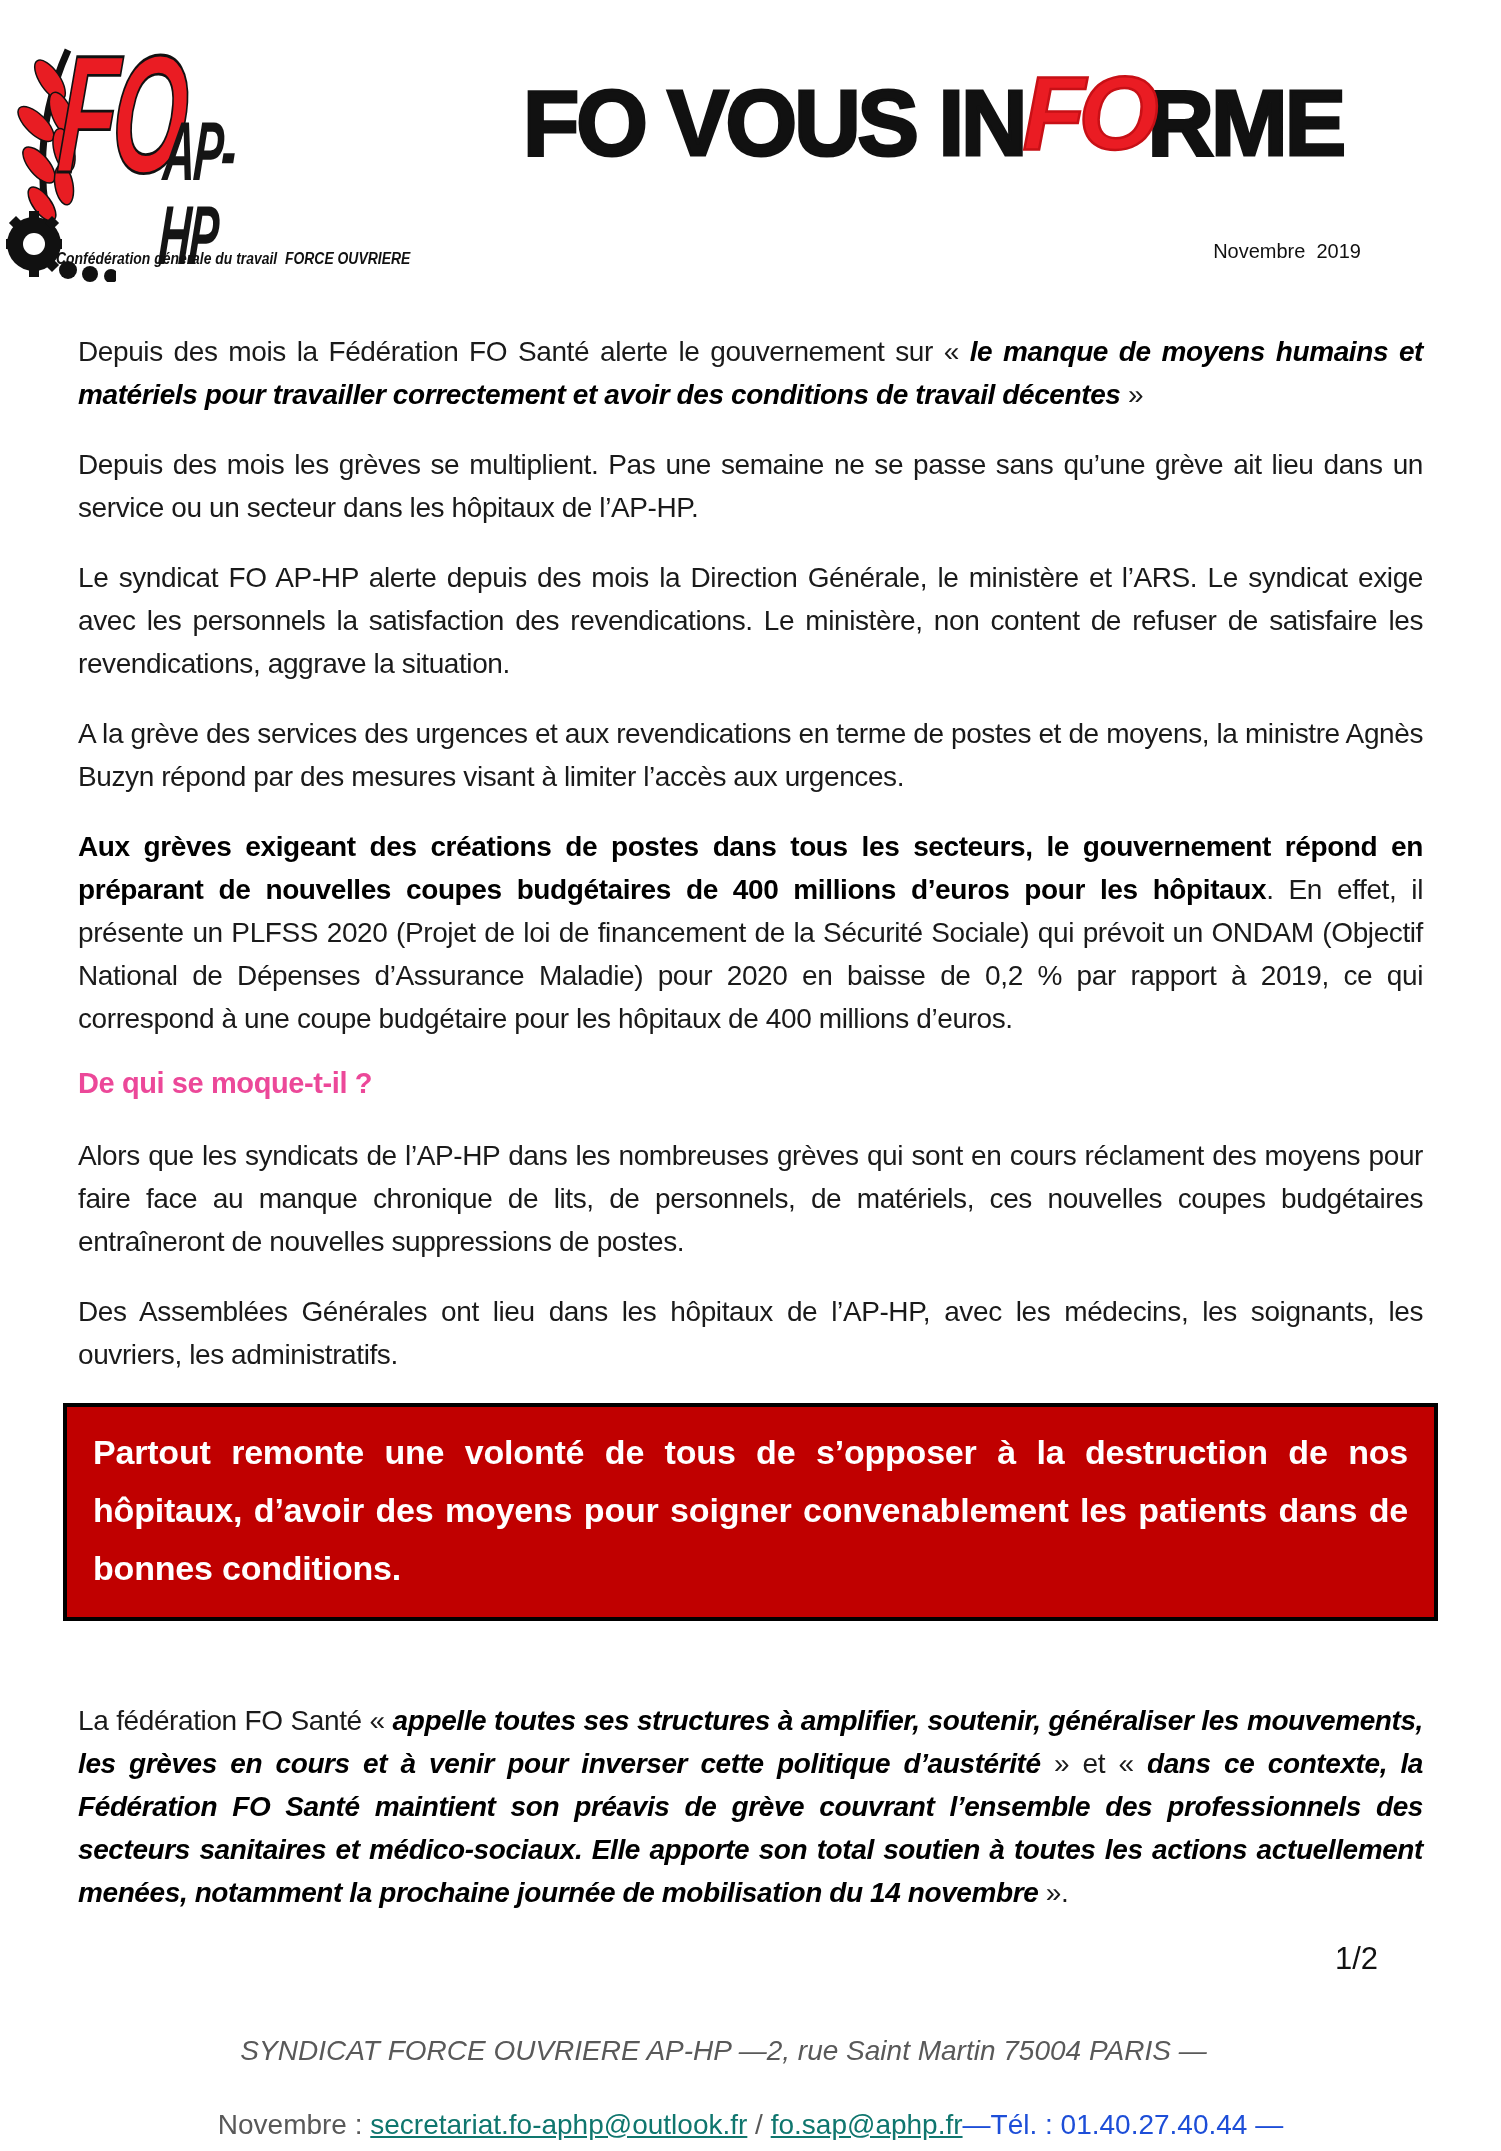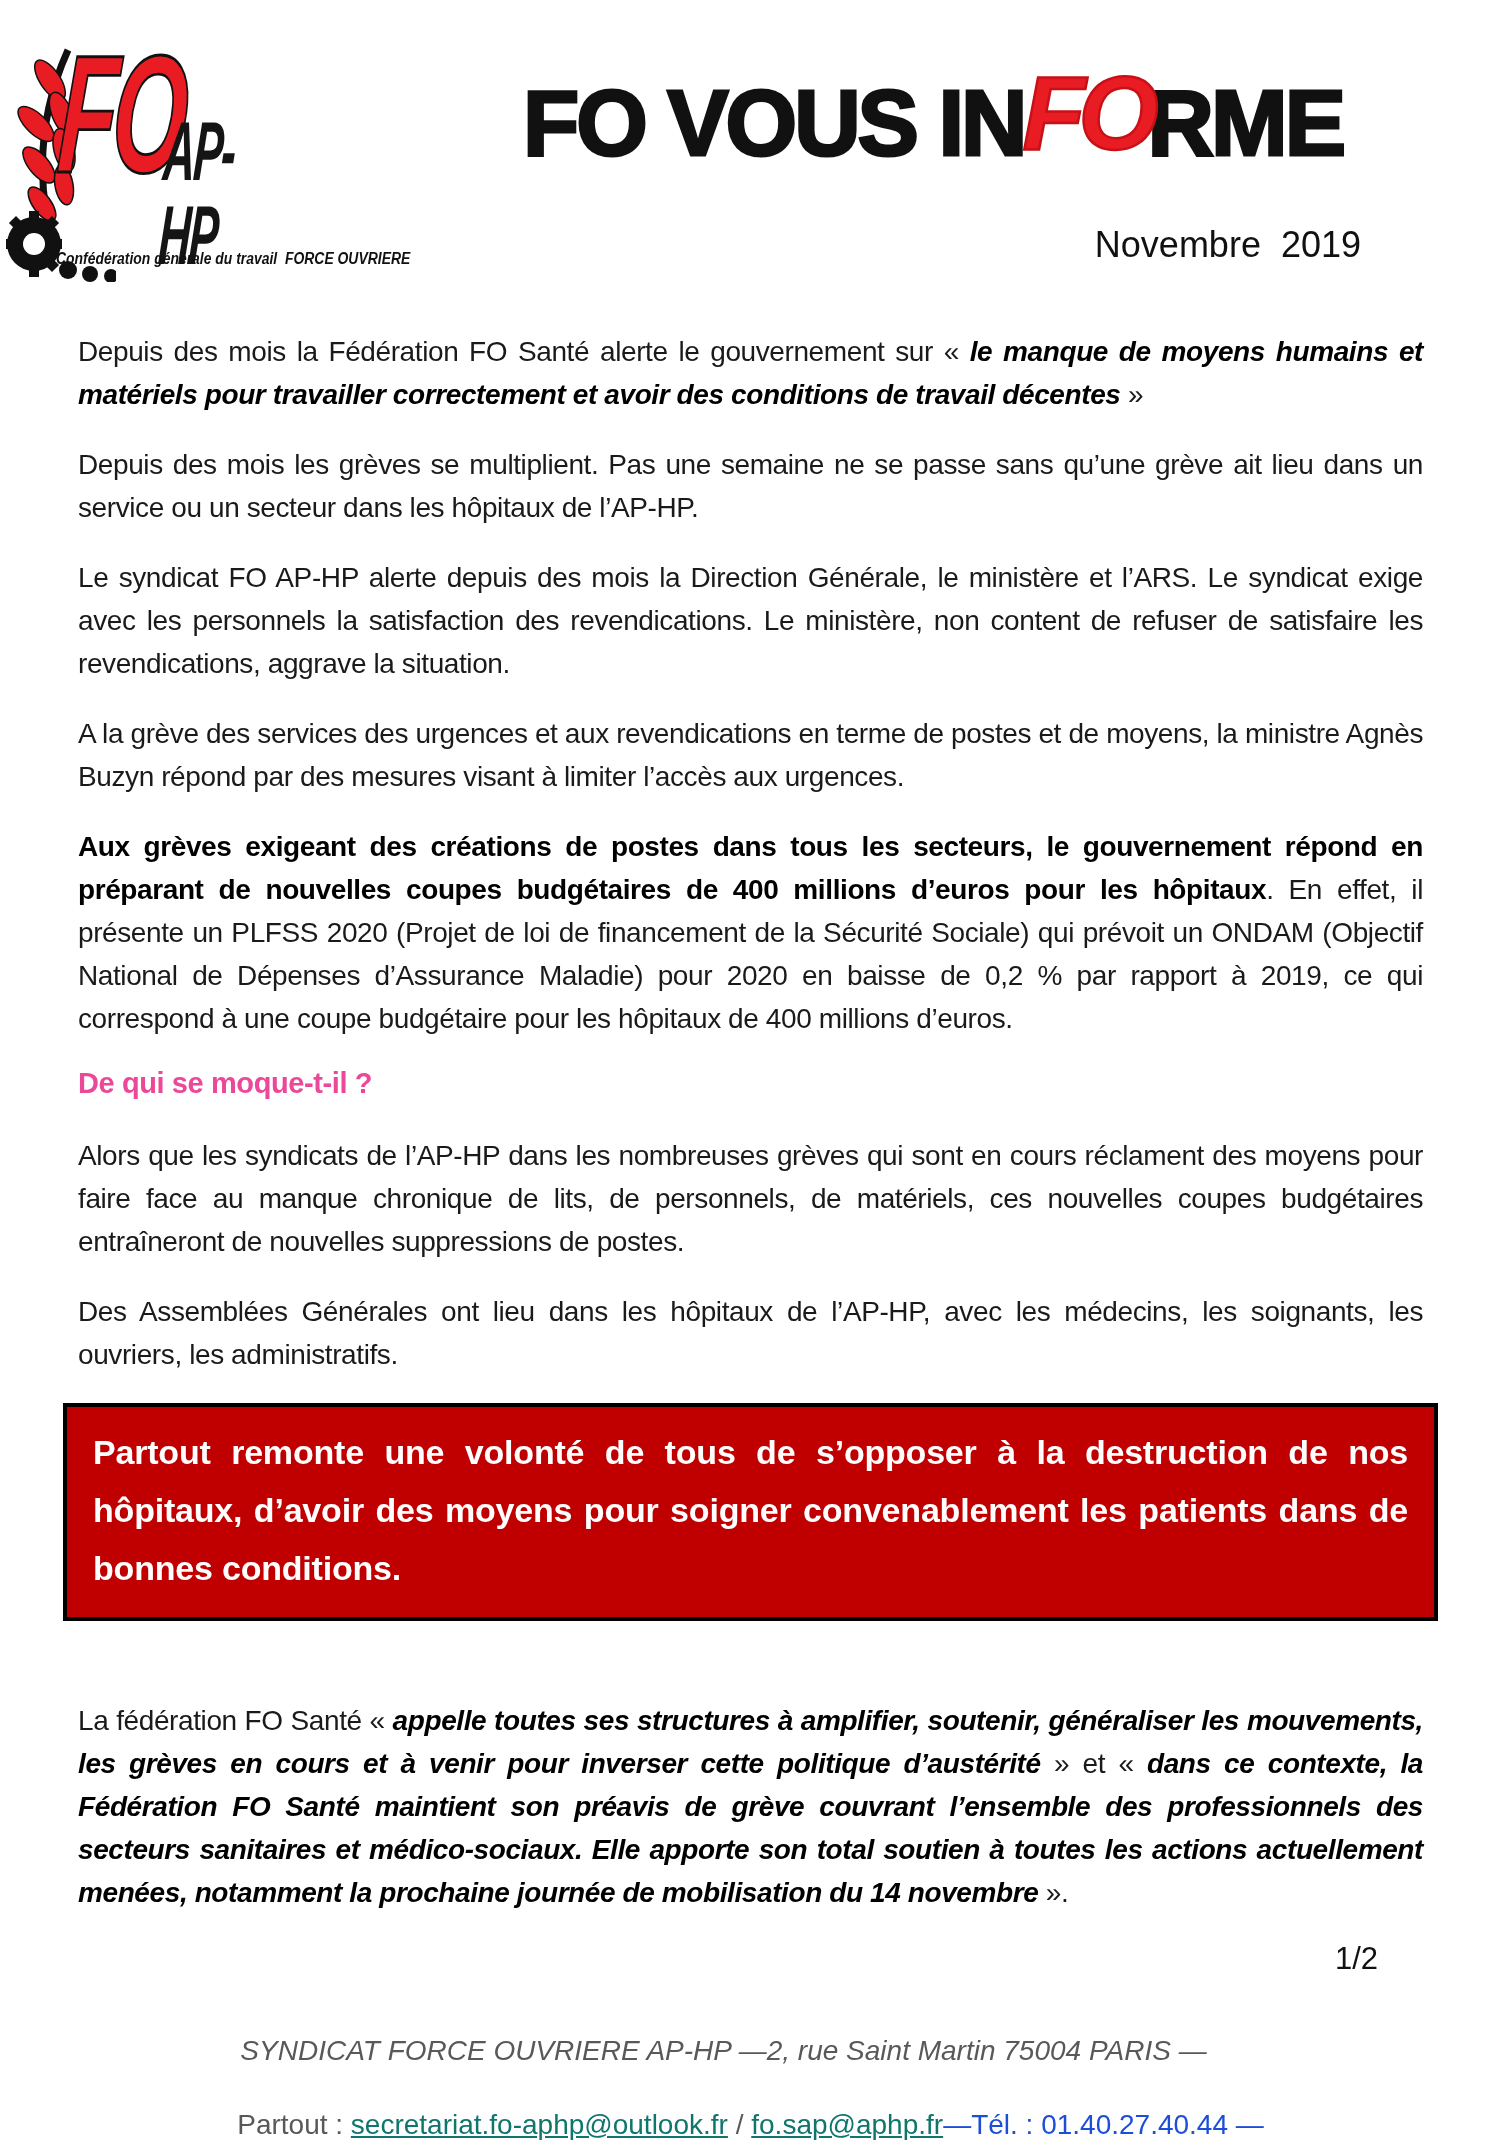--- a/index.html
+++ b/index.html
@@ -57,22 +57,22 @@
     display:inline-block;
     color:#ea1c23;
     -webkit-text-stroke:2.5px #c81016;
     font-style:italic;
     font-size:103px;
     transform:translateY(-6px);
     margin:0 -4px 0 -2px;
     letter-spacing:-7px;
   }
   .dateline{
-    position:absolute;right:140px;top:224px;
-    font-size:36px;color:#111;white-space:pre;
+    position:absolute;right:140px;top:240px;
+    font-size:20px;color:#111;white-space:pre;
   }
 
   
   .article{padding:30px 78px 0 78px;}
   .para{
     margin:0 0 27px 0;
     font-size:28px;line-height:43px;
     text-align:justify;letter-spacing:-0.4px;
   }
   .r-n{font-weight:normal;}
@@ -176,16 +176,16 @@
       <p class="alert-text">Partout remonte une volonté de tous de s’opposer à la destruction de nos hôpitaux, d’avoir des moyens pour soigner convenablement les patients dans de bonnes conditions.</p>
     </div>
 
     <p class="para"><span class="r-n">La fédération FO Santé « </span><span class="r-bi">appelle toutes ses structures à amplifier, soutenir, généraliser les mouvements, les grèves en cours et à venir pour inverser cette politique d’austérité</span><span class="r-n"> » et « </span><span class="r-bi">dans ce contexte, la Fédération FO Santé maintient son préavis de grève couvrant l’ensemble des professionnels des secteurs sanitaires et médico-sociaux. Elle apporte son total soutien à toutes les actions actuellement menées, notamment la prochaine journée de mobilisation du 14 novembre</span><span class="r-n"> ».</span></p>
 
     <div class="page-number">1/2</div>
   </div>
 
   <div class="footer">
     <p class="footer-line1">SYNDICAT FORCE OUVRIERE AP-HP —2, rue Saint Martin 75004 PARIS —</p>
-    <p class="footer-line2"><span>Partout : </span><a href="#">secretariat.fo-aphp@outlook.fr</a><span> / </span><a href="#">fo.sap@aphp.fr</a><span class="footer-suffix">—Tél. : 01.40.27.40.44 —</span></p>
+    <p class="footer-line2"><span>Novembre : </span><a href="#">secretariat.fo-aphp@outlook.fr</a><span> / </span><a href="#">fo.sap@aphp.fr</a><span class="footer-suffix">—Tél. : 01.40.27.40.44 —</span></p>
   </div>
 
 </div>
 
 </body></html>

